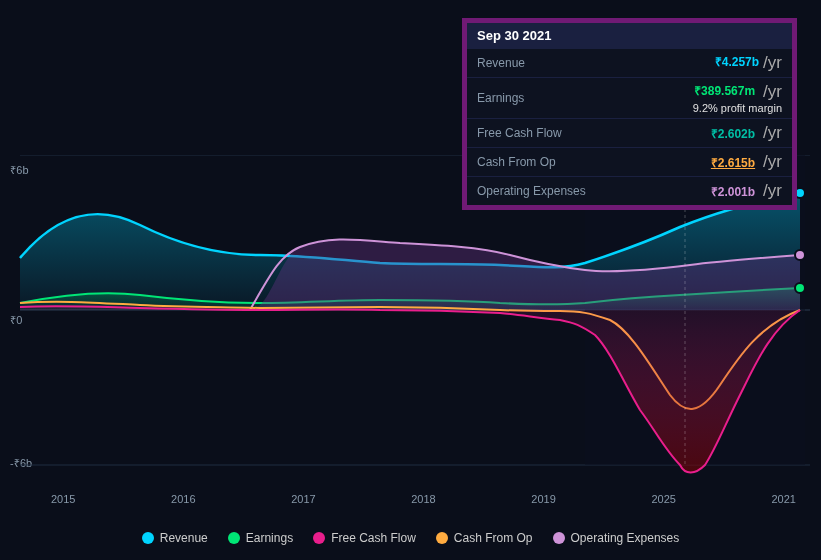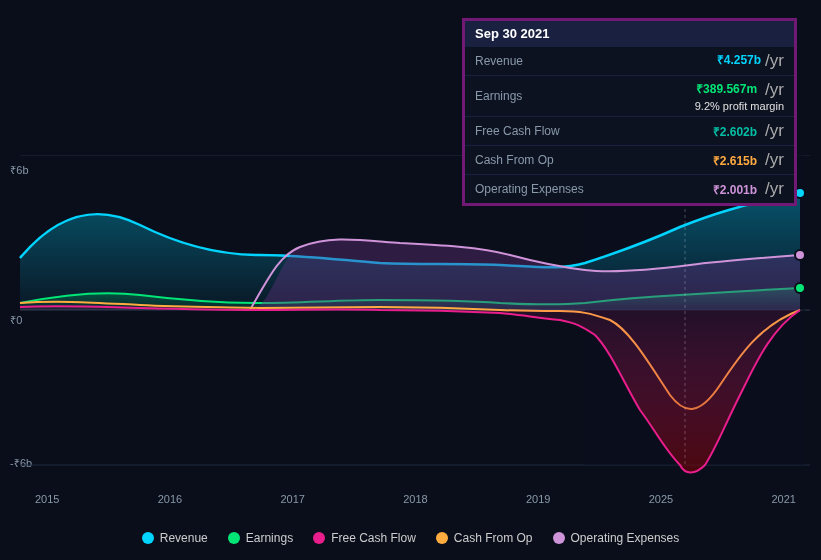--- a/index.html
+++ b/index.html
@@ -13,21 +13,21 @@
       position: relative;
     }
 
     
     .tooltip-card {
       position: absolute;
       top: 18px;
       left: 462px;
       width: 335px;
       background: #0d1220;
-      border: 3px solid #701a75;
+      border: 5px solid #701a75;
       z-index: 10;
       font-size: 12px;
     }
     .tooltip-header {
       background: #1a2040;
       padding: 5px 10px;
       color: #fff;
       font-weight: bold;
       font-size: 13px;
     }
@@ -42,21 +42,21 @@
       color: #8899aa;
       font-size: 12px;
     }
     .tooltip-row .value {
       font-size: 12px;
       font-weight: bold;
     }
     .tooltip-row .value.cyan { color: #00d4ff; }
     .tooltip-row .value.green { color: #00e676; }
     .tooltip-row .value.teal { color: #00bfa5; }
-    .tooltip-row .value.orange { color: #ffab40; }
+    .tooltip-row .value.orange { color: #ffab40; text-decoration: underline; }
     .tooltip-row .value.purple { color: #ce93d8; }
     .tooltip-row .sub-value {
       color: #aaa;
       font-size: 17px;
       margin-left: 4px;
     }
     .tooltip-row .profit-margin {
       color: #e0e0e0;
       font-size: 11px;
       margin-left: 20px;
@@ -199,21 +199,21 @@
   <path d="M 20,152 C 60,150 100,152 140,153 C 180,154 220,155 260,155 C 300,155 340,154 380,155 C 420,155 460,156 500,158 C 520,160 540,163 560,165 C 575,168 580,170 595,180 C 610,195 625,230 640,255 C 655,275 665,295 680,310 C 685,320 695,320 705,310 C 715,295 725,270 740,240 C 755,210 770,175 800,155 L 800,155 L 20,155 Z" fill="url(#fcfGrad)" stroke="none"></path>
   <path d="M 20,152 C 60,150 100,152 140,153 C 180,154 220,155 260,155 C 300,155 340,154 380,155 C 420,155 460,156 500,158 C 520,160 540,163 560,165 C 575,168 580,170 595,180 C 610,195 625,230 640,255 C 655,275 665,295 680,310 C 685,320 695,320 705,310 C 715,295 725,270 740,240 C 755,210 770,175 800,155" fill="none" stroke="#e91e8c" stroke-width="2"></path>
 
   <line x1="685" y1="0" x2="685" y2="310" stroke="rgba(255,255,255,0.25)" stroke-width="1" stroke-dasharray="3,3"></line>
 
   <circle cx="800" cy="38" r="5" fill="#00d4ff" stroke="#0a0e1a" stroke-width="2"></circle>
   <circle cx="800" cy="133" r="5" fill="#00e676" stroke="#0a0e1a" stroke-width="2"></circle>
   <circle cx="800" cy="100" r="5" fill="#ce93d8" stroke="#0a0e1a" stroke-width="2"></circle>
 </svg>
 
-<div style="position:absolute; bottom:55px; left:0; right:0; display:flex; justify-content:space-between; padding:0 25px 0 35px;">
+<div style="position:absolute; bottom:55px; left:16px; right:0; display:flex; justify-content:space-between; padding:0 25px 0 35px;">
   <span class="x-label">2015</span>
   <span class="x-label">2016</span>
   <span class="x-label">2017</span>
   <span class="x-label">2018</span>
   <span class="x-label">2019</span>
   <span class="x-label">2025</span>
   <span class="x-label">2021</span>
 </div>
 
 <div class="legend">

